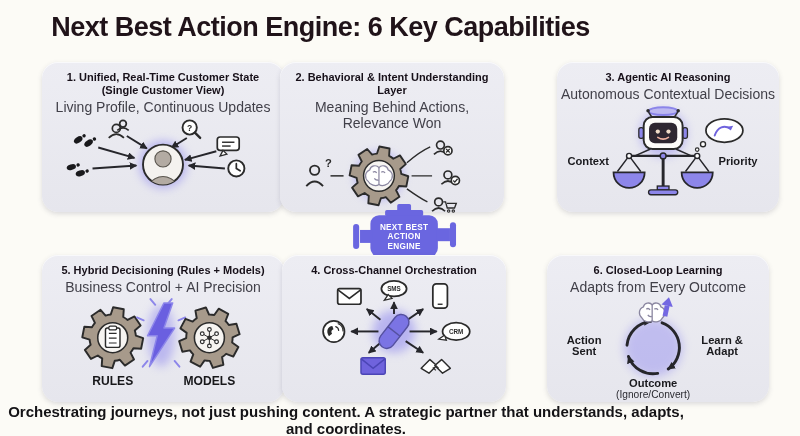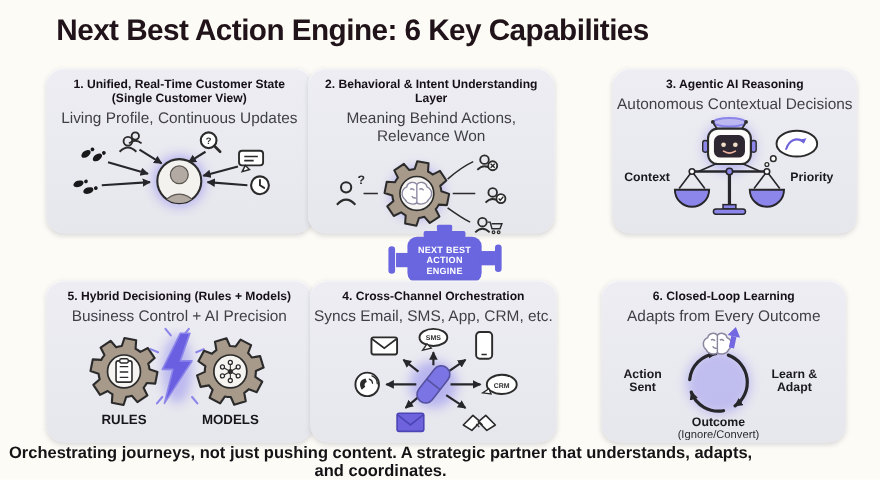--- a/index.html
+++ b/index.html
@@ -243,21 +243,20 @@
           <circle cx="-7.4" cy="4.2" r="1.9" fill="#fff" stroke="#2b2b2b" stroke-width="1.2"></circle>
         </g>
       </g>
       <text x="68" y="91" text-anchor="middle" font-size="12.5" font-weight="bold" fill="#17171a">RULES</text>
       <text x="168" y="91" text-anchor="middle" font-size="12.5" font-weight="bold" fill="#17171a">MODELS</text>
     </svg>
   </div>
 
   <div class="panel pos-4">
     <div class="p-title">4. Cross-Channel Orchestration</div>
-    <div class="p-sub">Syncs Email, SMS, App, CRM, etc.</div>
     <svg class="illus" width="214" height="101" viewBox="0 0 220 104">
       <circle cx="110" cy="54" r="22" fill="#8f88ef" opacity=".55" filter="url(#soft)"></circle>
       <g fill="none" stroke="#26262b" stroke-width="2">
         <path d="M110,36 L110,24" marker-end="url(#ah)"></path>
         <path d="M96,42 L82,31" marker-end="url(#ah)"></path>
         <path d="M124,42 L140,31" marker-end="url(#ah)"></path>
         <path d="M94,54 L66,54" marker-end="url(#ah)"></path>
         <path d="M126,54 L154,54" marker-end="url(#ah)"></path>
         <path d="M98,64 L84,76" marker-end="url(#ah)"></path>
         <path d="M122,64 L140,76" marker-end="url(#ah)"></path>

